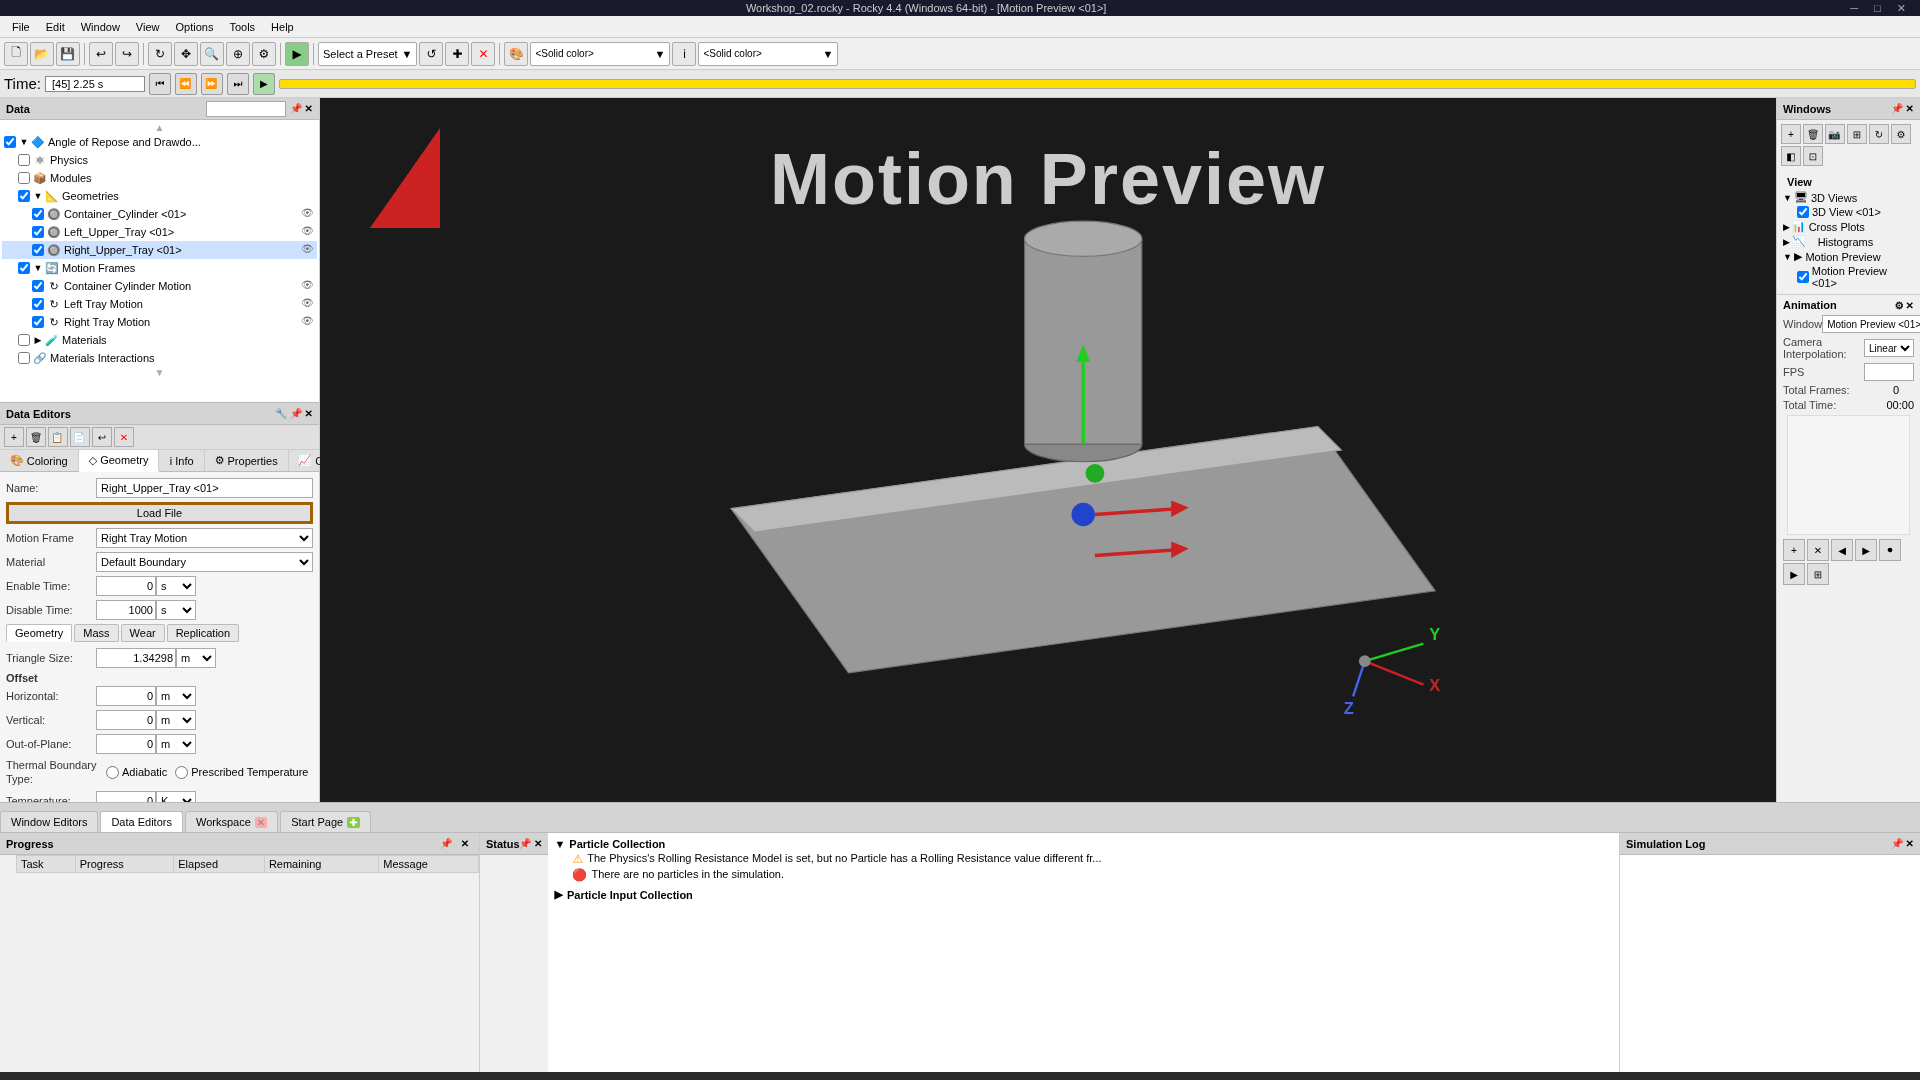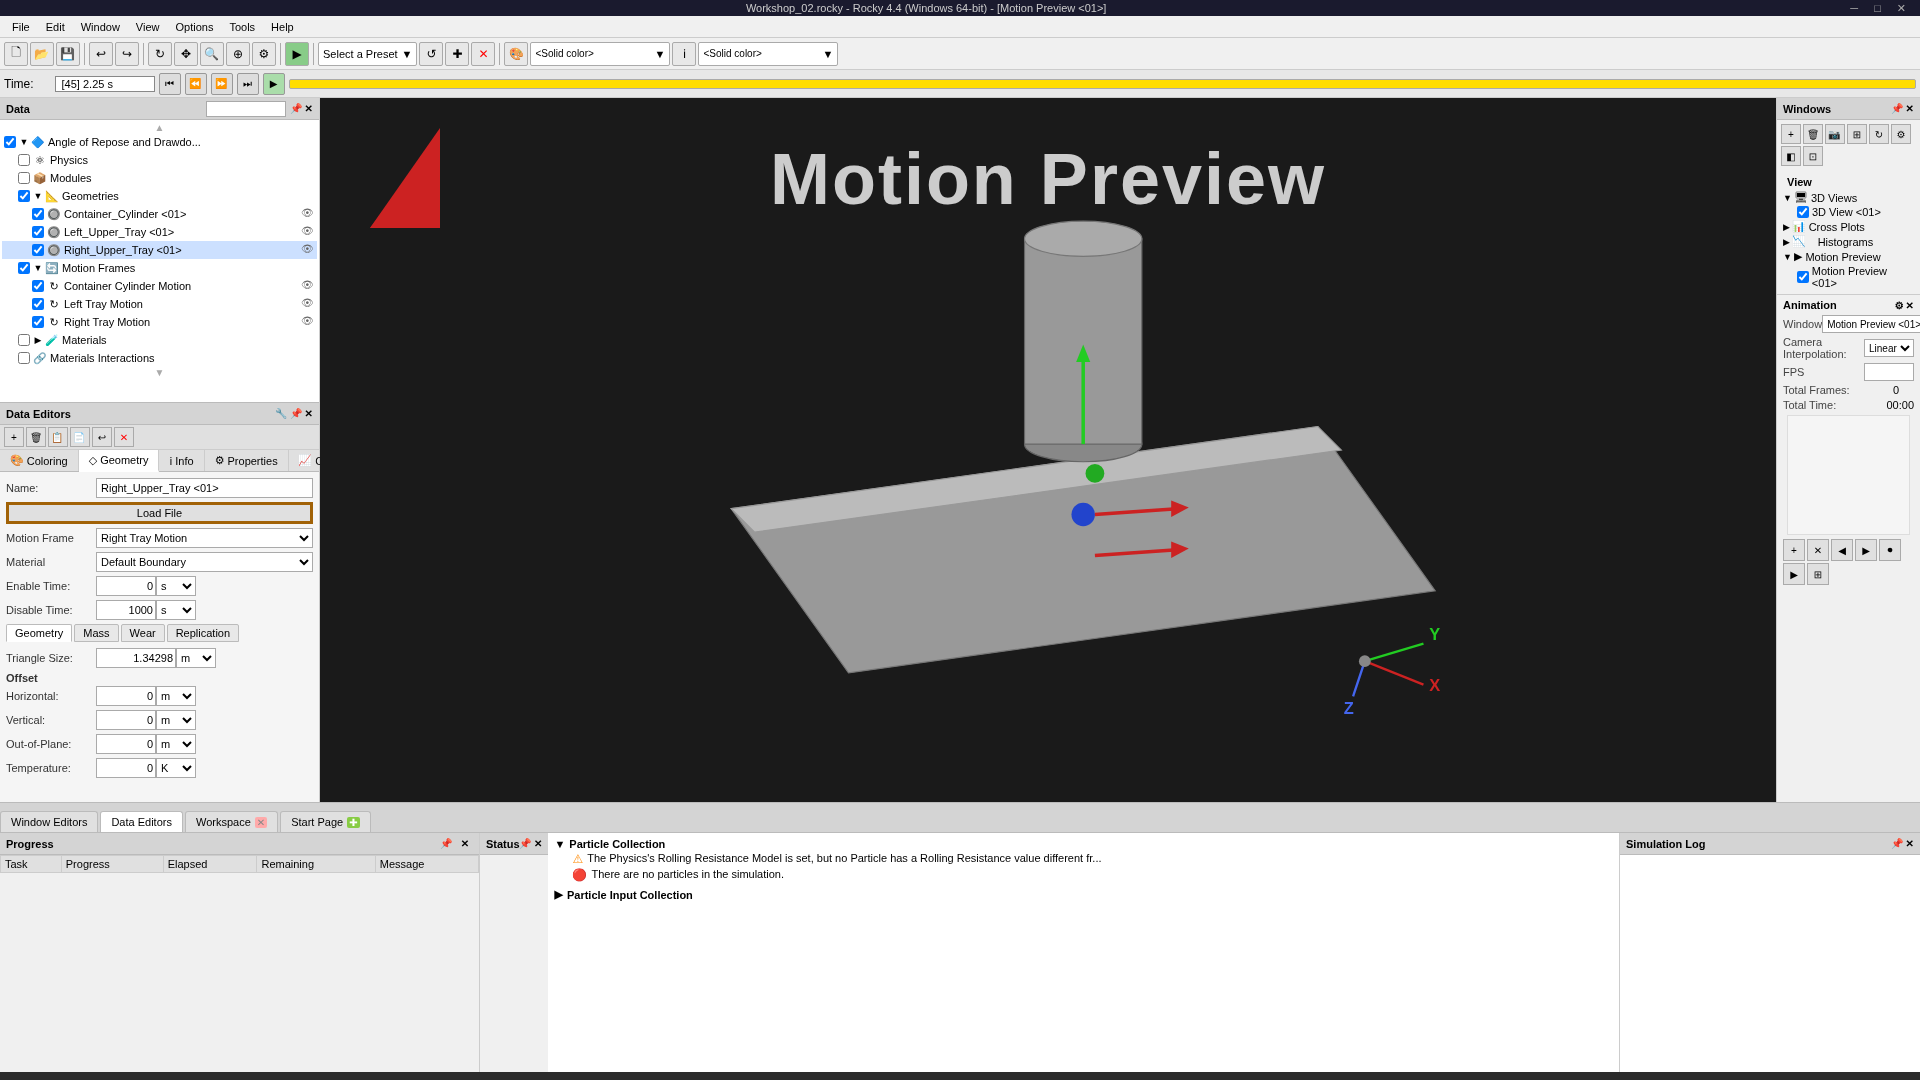--- a/index.html
+++ b/index.html
@@ -93,21 +93,21 @@
     .btm-tab { padding: 4px 10px; background: #e0e0e0; border: 1px solid #bbb; border-bottom: none; cursor: pointer; font-size: 11px; margin-right: 2px; border-radius: 3px 3px 0 0; display: flex; align-items: center; gap: 4px; }
     .btm-tab.active { background: #fff; }
     .btm-tab .tab-close { font-size: 10px; color: #888; cursor: pointer; background: #ffaaaa; border-radius: 2px; padding: 0 2px; }
 
     
     #bottom-panels { height: 240px; display: flex; background: #f0f0f0; border-top: 1px solid #bbb; }
     #progress-panel { width: 480px; border-right: 1px solid #ccc; display: flex; flex-direction: column; }
     #progress-header { background: #d4d4d4; height: 22px; display: flex; align-items: center; padding: 0 6px; font-size: 11px; font-weight: bold; justify-content: space-between; border-bottom: 1px solid #bbb; }
     #progress-header .ph-btns { display: flex; gap: 2px; }
     #progress-header .ph-btn { cursor: pointer; font-size: 10px; width: 16px; height: 16px; display: flex; align-items: center; justify-content: center; }
-    #progress-table { flex: 1; overflow-y: auto; }
+    #progress-table { flex: 1; overflow-y: auto; padding-left: 16px; }
     .ptable { width: 100%; border-collapse: collapse; font-size: 11px; }
     .ptable th { background: #e0e0e0; border: 1px solid #ccc; padding: 2px 4px; text-align: left; font-weight: normal; }
 
     #status-panel { flex: 1; border-right: 1px solid #ccc; display: flex; flex-direction: row; }
     #status-header { background: #d4d4d4; height: 22px; display: flex; align-items: center; padding: 0 6px; font-size: 11px; font-weight: bold; justify-content: space-between; border-bottom: 1px solid #bbb; }
     #status-content { flex: 1; overflow-y: auto; padding: 4px; background: #fff; }
     .status-group { margin-bottom: 4px; }
     .status-group-header { display: flex; align-items: center; gap: 4px; font-size: 11px; font-weight: bold; cursor: pointer; padding: 1px 2px; }
     .status-item { display: flex; align-items: flex-start; gap: 4px; padding: 1px 4px 1px 20px; font-size: 11px; }
     .status-icon-warn { color: #ff8800; font-size: 12px; flex-shrink: 0; }
@@ -185,21 +185,21 @@
     <span style="margin-left:auto;">▼</span>
   </div>
   <div class="tb-btn">ℹ</div>
   <div class="tb-color">
     <span style="font-size:10px;">&lt;Solid color&gt;</span>
     <span style="margin-left:auto;">▼</span>
   </div>
 </div>
 
 <div id="timeline-bar">
-  <span style="font-size:12px;margin-right:17px;">Time:</span>
+  <span style="font-size:15px;margin-right:0;">Time:</span>
   <div class="time-display">[45] 2.25 s</div>
   <div class="tl-btn">⏮</div>
   <div class="tl-btn">⏪</div>
   <div class="tl-btn">⏩</div>
   <div class="tl-btn">⏭</div>
   <div class="tl-btn" style="background:#aaddaa;">▶</div>
   <div id="timeline-progress"></div>
 </div>
 
 <div id="main-layout">
@@ -405,20 +405,33 @@
         </div>
         <div class="form-row">
           <span class="form-label">Vertical:</span>
           <input class="form-num" value="0" style="">
           <select class="form-unit"><option>m</option></select>
         </div>
         <div class="form-row">
           <span class="form-label">Out-of-Plane:</span>
           <input class="form-num" value="0" style="">
           <select class="form-unit"><option>m</option></select>
+        </div>
+        <div class="form-row">
+          <span class="form-label" style="width:100px;line-height:1.3;">Thermal Boundary<br>Type:</span>
+          <div class="radio-group">
+            <div class="radio-item">
+              <input type="radio" name="thermal" value="adiabatic" style="">
+              <span>Adiabatic</span>
+            </div>
+            <div class="radio-item">
+              <input type="radio" name="thermal" value="prescribed" style="">
+              <span>Prescribed Temperature</span>
+            </div>
+          </div>
         </div>
         <div class="form-row">
           <span class="form-label">Temperature:</span>
           <input class="form-num" value="0" style="">
           <select class="form-unit"><option>K</option></select>
         </div>
       </div>
     </div>
   </div>
 

